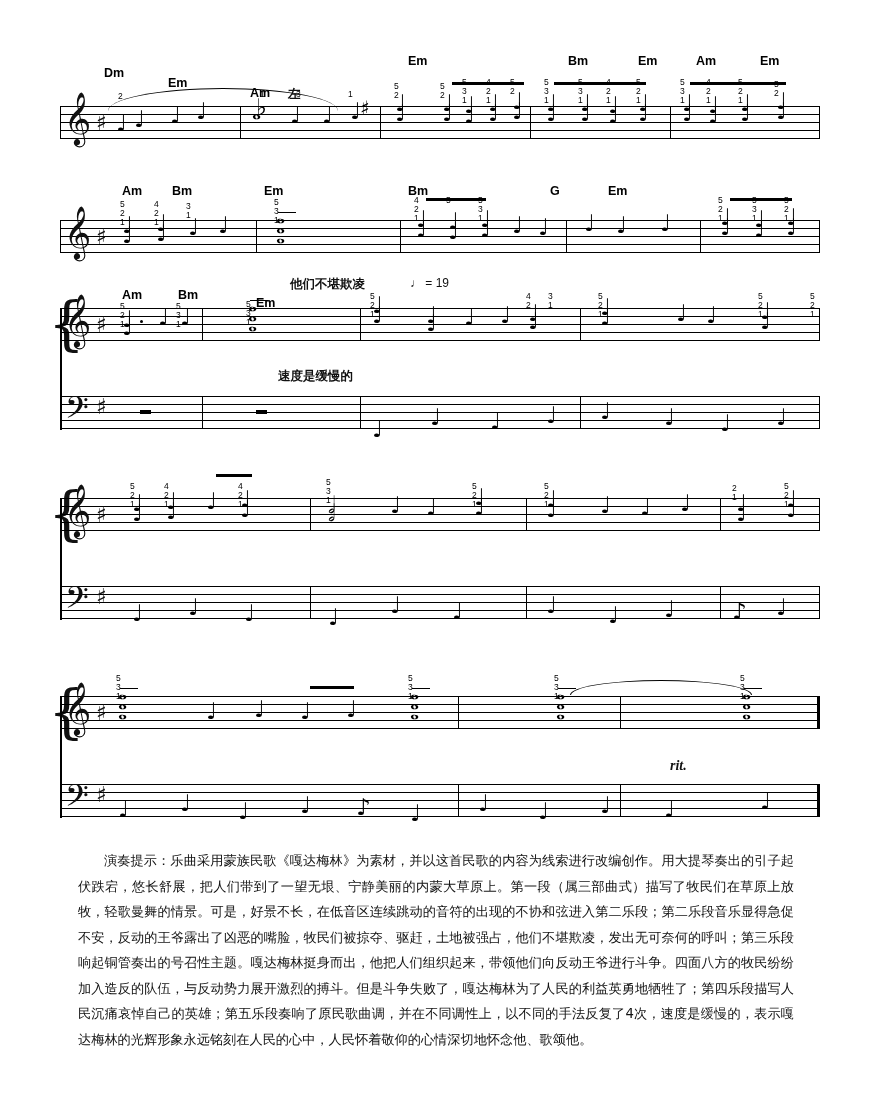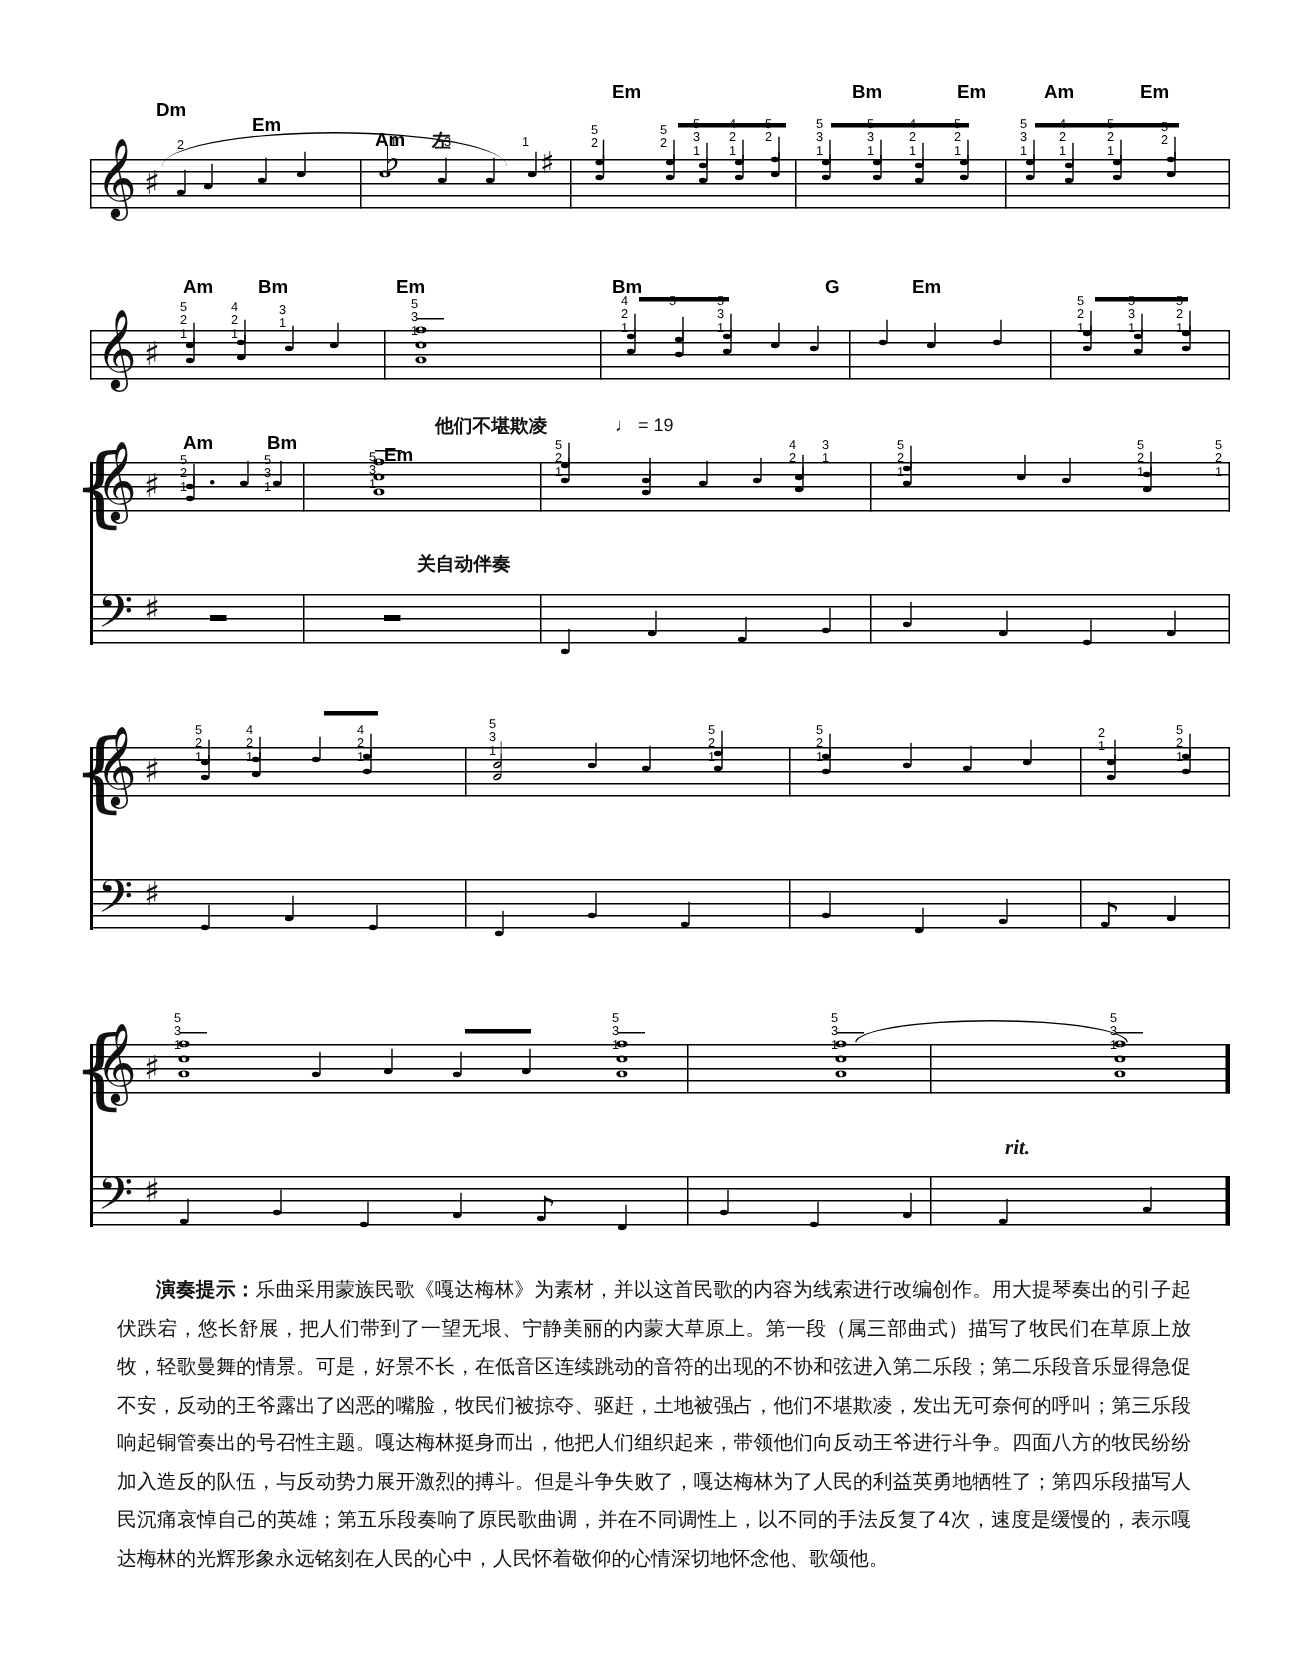--- a/index.html
+++ b/index.html
@@ -163,21 +163,21 @@
     left: 78px;
     top: 848px;
     width: 716px;
     font-family: "DejaVu Sans", sans-serif;
     font-size: 13.2px;
     line-height: 25.5px;
     color: #111;
     text-align: justify;
   }
   .notes-block p { margin: 0; text-indent: 0; }
-  .notes-block .lead { font-weight: bold; }
+  .notes-block .lead { font-weight: normal; }
   .notes-block .first { text-indent: 26px; }
 </style>
 </head>
 <body>
 
 <div class="sheet">
 
   <div class="system" style="top:78px; height:70px;">
     <div class="staff" style="top:28px;">
       <div class="line"></div>
@@ -448,21 +448,21 @@
       <div class="nt" style="left:604px; top:10px;">♩</div>
       <div class="nt" style="left:660px; top:16px;">♩</div>
       <div class="nt" style="left:716px; top:10px;">♩</div>
     </div>
 
     <div class="chord" style="left:62px; top:-10px;">Am</div>
     <div class="chord" style="left:118px; top:-10px;">Bm</div>
     <div class="chord" style="left:196px; top:-2px;">Em</div>
     <div class="anno cn" style="left:230px; top:-22px;">他们不堪欺凌</div>
     <div class="anno" style="left:350px; top:-22px;">♩ = 19</div>
-    <div class="anno cn" style="left:218px; top:70px;">关自动伴奏</div>
+    <div class="anno cn" style="left:218px; top:70px;">速度是缓慢的</div>
 
     <div class="fing" style="left:60px; top:4px;">5
 2
 1</div>
     <div class="fing" style="left:116px; top:4px;">5
 3
 1</div>
     <div class="fing" style="left:186px; top:2px;">5
 3
 1</div>

